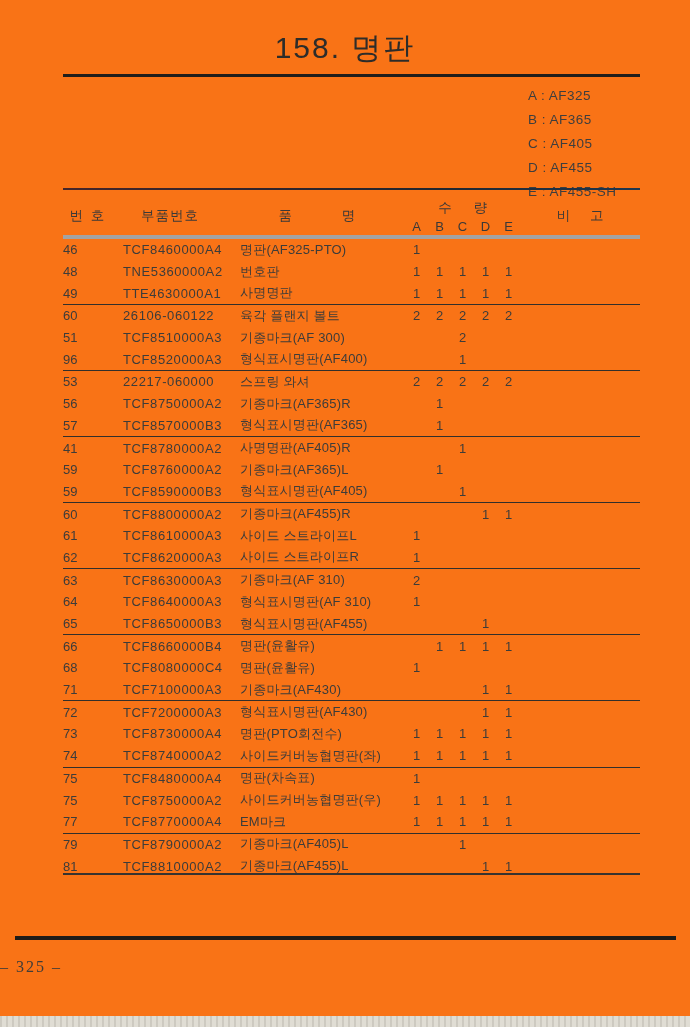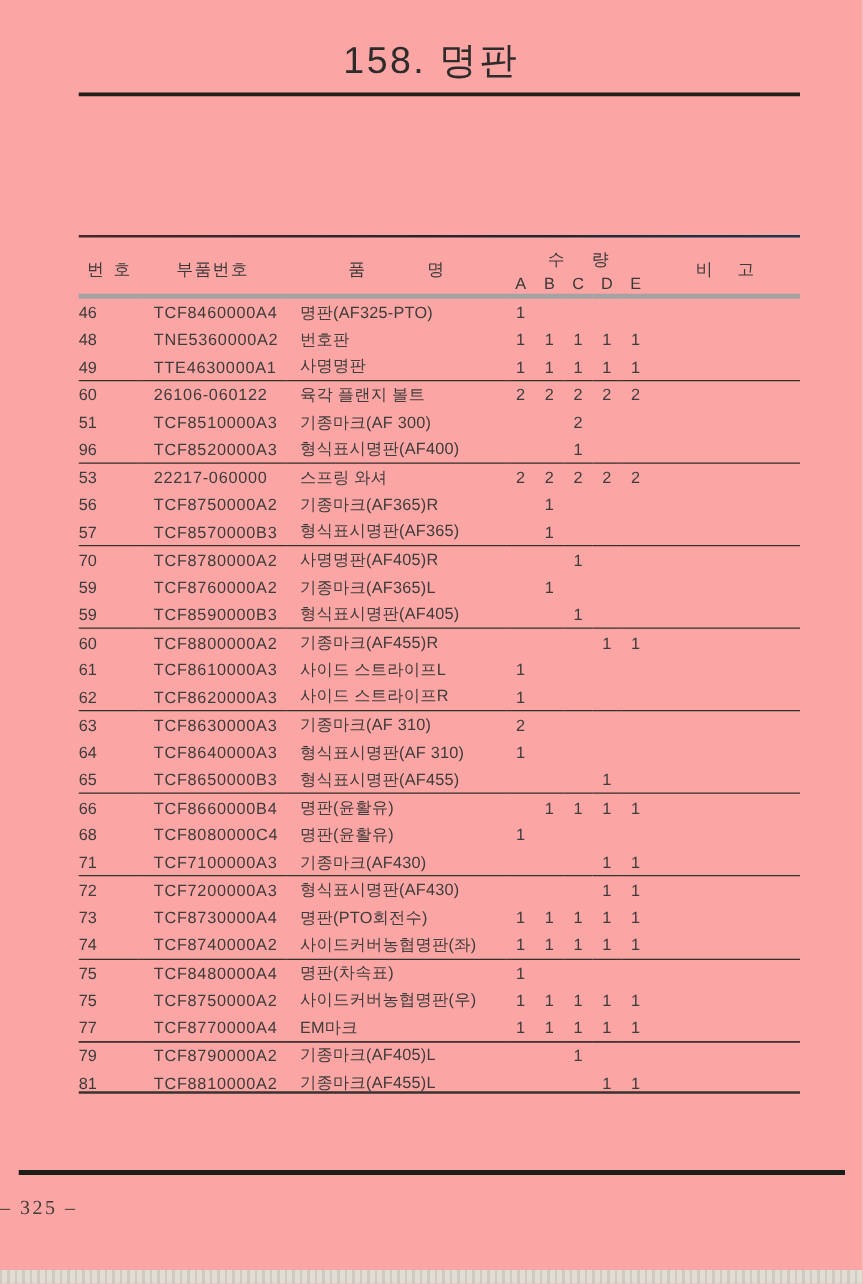--- a/index.html
+++ b/index.html
@@ -1,20 +1,20 @@
 <!DOCTYPE html>
 <html><head>
 <meta charset="utf-8">
 <style>
   html, body { margin: 0; padding: 0; }
   .page {
     position: relative;
     width: 690px;
     height: 1027px;
-    background: #fca5a5;
+    background: #f97316;
     font-family: "Liberation Sans", "DejaVu Sans", sans-serif;
     color: #3b3b3b;
     overflow: hidden;
   }
   .page-title {
     position: absolute;
     top: 28px;
     left: 0;
     width: 100%;
     text-align: center;
@@ -128,20 +128,27 @@
   }
 </style>
 </head>
 <body>
 
 <div class="page">
 
   <div class="page-title">158. 명판</div>
   <div class="rule-title"></div>
 
+  <div class="legend">
+    <div class="legend-item">A : AF325</div>
+    <div class="legend-item">B : AF365</div>
+    <div class="legend-item">C : AF405</div>
+    <div class="legend-item">D : AF455</div>
+    <div class="legend-item">E : AF455-SH</div>
+  </div>
 
   <div class="rule-legend"></div>
 
   <div class="table-wrap">
     <table class="parts" id="parts-table">
       <colgroup>
         <col class="c-no">
           <col class="c-part">
           <col class="c-name">
         <col class="c-qty">
@@ -267,21 +274,21 @@
             <td class="qty"></td>
             <td class="qty">1</td>
             <td class="qty"></td>
             <td class="qty"></td>
             <td class="qty"></td>
             <td class="remark"></td>
           </tr>
         </tbody>
         <tbody class="group">
           <tr>
-            <td class="no">70</td>
+            <td class="no">41</td>
             <td class="part">TCF8780000A2</td>
             <td class="name">사명명판(AF405)R</td>
             <td class="qty"></td>
             <td class="qty"></td>
             <td class="qty">1</td>
             <td class="qty"></td>
             <td class="qty"></td>
             <td class="remark"></td>
           </tr>
           <tr>

